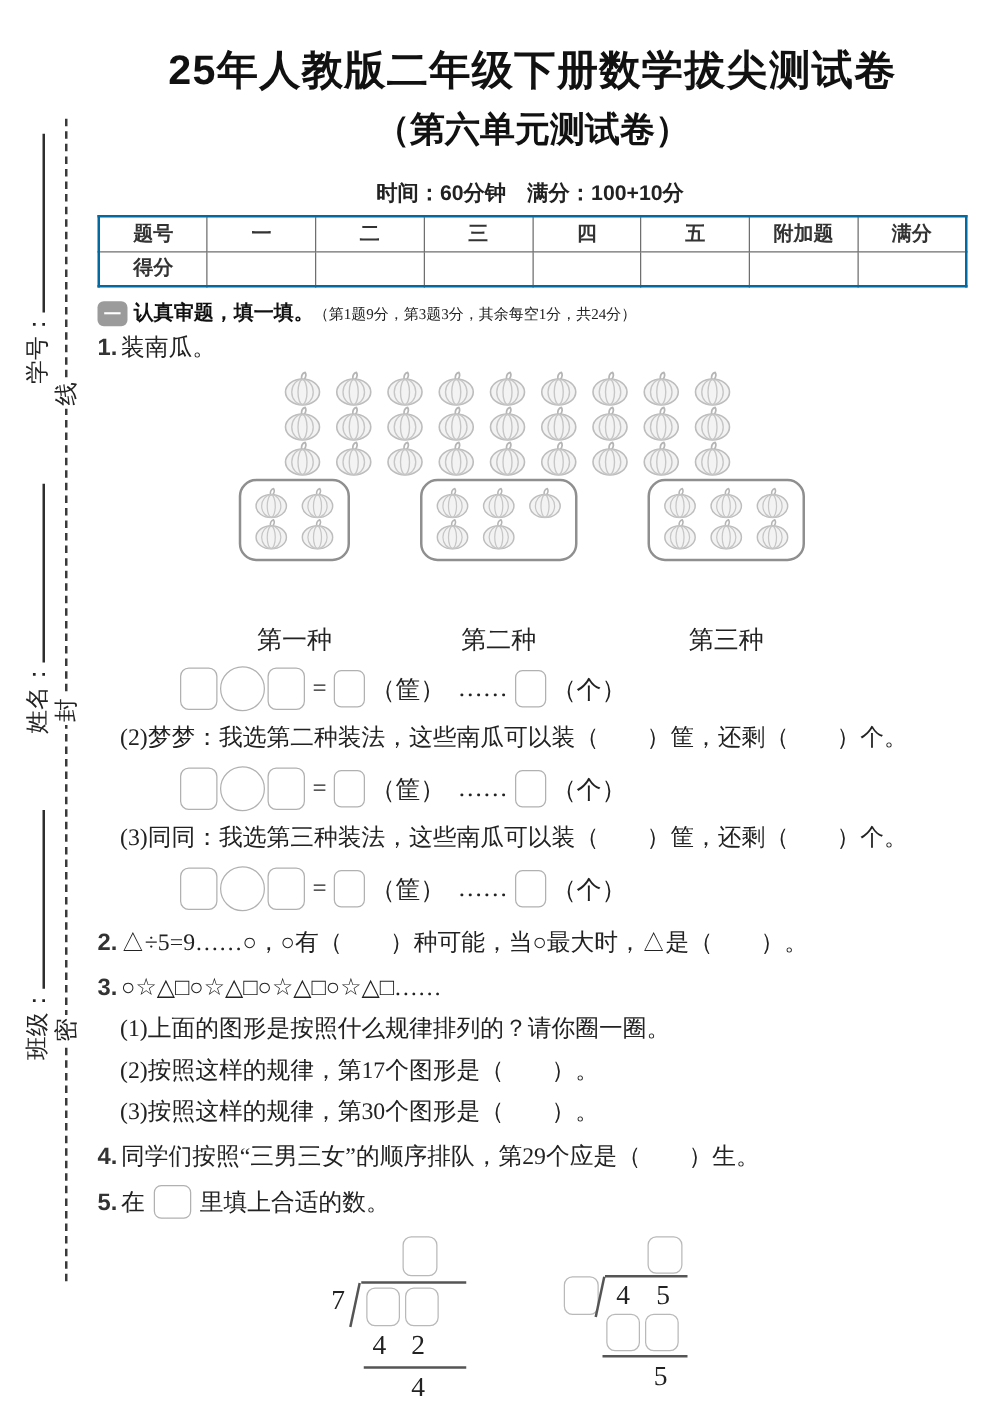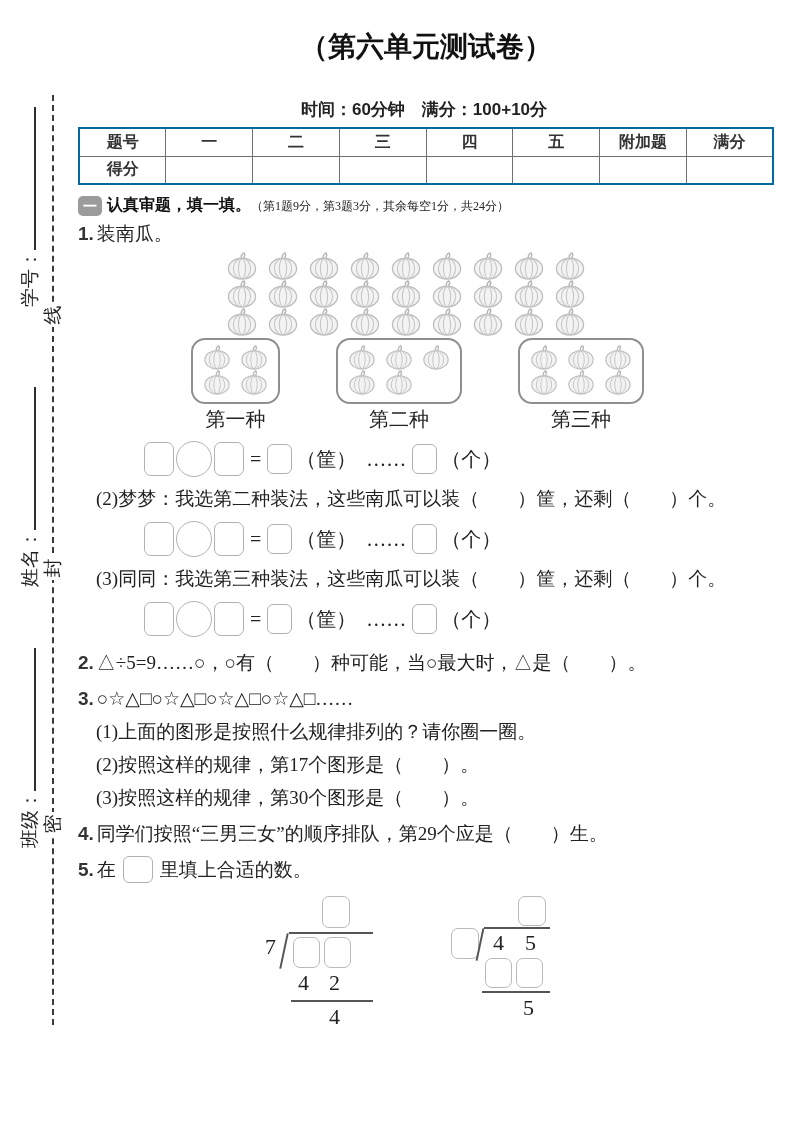--- a/index.html
+++ b/index.html
@@ -18,21 +18,21 @@
   .side-field { position:absolute; left:-70px; width:200px; height:26px;
     display:flex; align-items:center; transform:rotate(-90deg); }
   .side-label { font-family:"Liberation Serif", serif; font-size:19px; color:#222;
     white-space:nowrap; }
   .side-blank { flex:1; height:12px; border-bottom:2px solid #2e2e2e; }
 
   
   .content { position:absolute; left:78px; top:28px; width:696px; }
   h1.title { text-align:center; font-size:33px; font-weight:bold; letter-spacing:1px;
     margin:6px 0 6px; color:#111; }
-  h2.subtitle { text-align:center; font-size:28px; font-weight:bold; margin:0 0 32px;
+  h2.subtitle { text-align:center; font-size:28px; font-weight:bold; margin:0 0 20px;
     color:#111; }
   .meta { text-align:center; font-size:17px; font-weight:bold; color:#222;
     margin:0 4px 6px 0; }
 
   table.score { width:100%; border-collapse:collapse; table-layout:fixed;
     margin-bottom:10px; }
   table.score th, table.score td { border:1.6px solid #6f6f6f; height:28px;
     text-align:center; font-size:16px; color:#333; font-weight:bold; }
   table.score { border:2px solid #0369a1; }
 
@@ -47,21 +47,21 @@
     line-height:28px; margin-top:4px; }
   .qnum { font-family:"Liberation Sans", sans-serif; font-weight:bold; color:#333;
     margin-right:3px; }
   .part { margin:5px 0 0 18px; }
 
   
   .field { margin:4px 0 2px 145px; width:380px; }
   .p-row { display:flex; gap:3px; }
   .pumpkin { display:inline-block; line-height:0; }
   .baskets { display:flex; align-items:flex-end; gap:56px; margin:2px 0 0 113px; }
-  .basket-col { display:flex; flex-direction:column; align-items:center; }
+  .basket-col { display:flex; flex-direction:column; align-items:center;gap:47px; }
   .basket { border:2px solid #8f8f8f; border-radius:14px; padding:5px 7px;
     background:#fff; min-height:66px; }
   .basket .p-row { gap:3px; }
   .basket-label { font-family:"Liberation Serif", serif; font-size:20px; color:#222;
     margin-top:2px; }
 
   
   .eq-row { display:flex; align-items:center; margin:6px 0 6px 66px; height:40px;
     font-family:"Liberation Serif", serif; font-size:20px; color:#222; }
   .shape-sq { width:30px; height:34px; border:1.6px solid #b1b1b1; border-radius:7px;
@@ -107,20 +107,21 @@
   <div class="side-field" style="top:474px">
     <span class="side-label">姓名：</span>
     <span class="side-blank"></span>
   </div>
   <div class="side-field" style="top:735px">
     <span class="side-label">班级：</span>
     <span class="side-blank"></span>
   </div>
 
   <div class="content">
+    <h1 class="title">25年人教版二年级下册数学拔尖测试卷</h1>
     <h2 class="subtitle">（第六单元测试卷）</h2>
     <div class="meta">时间：60分钟　满分：100+10分</div>
 
     <table class="score">
       <tbody>
           <tr>
         <th>题号</th>
         <th>一</th>
         <th>二</th>
         <th>三</th>

